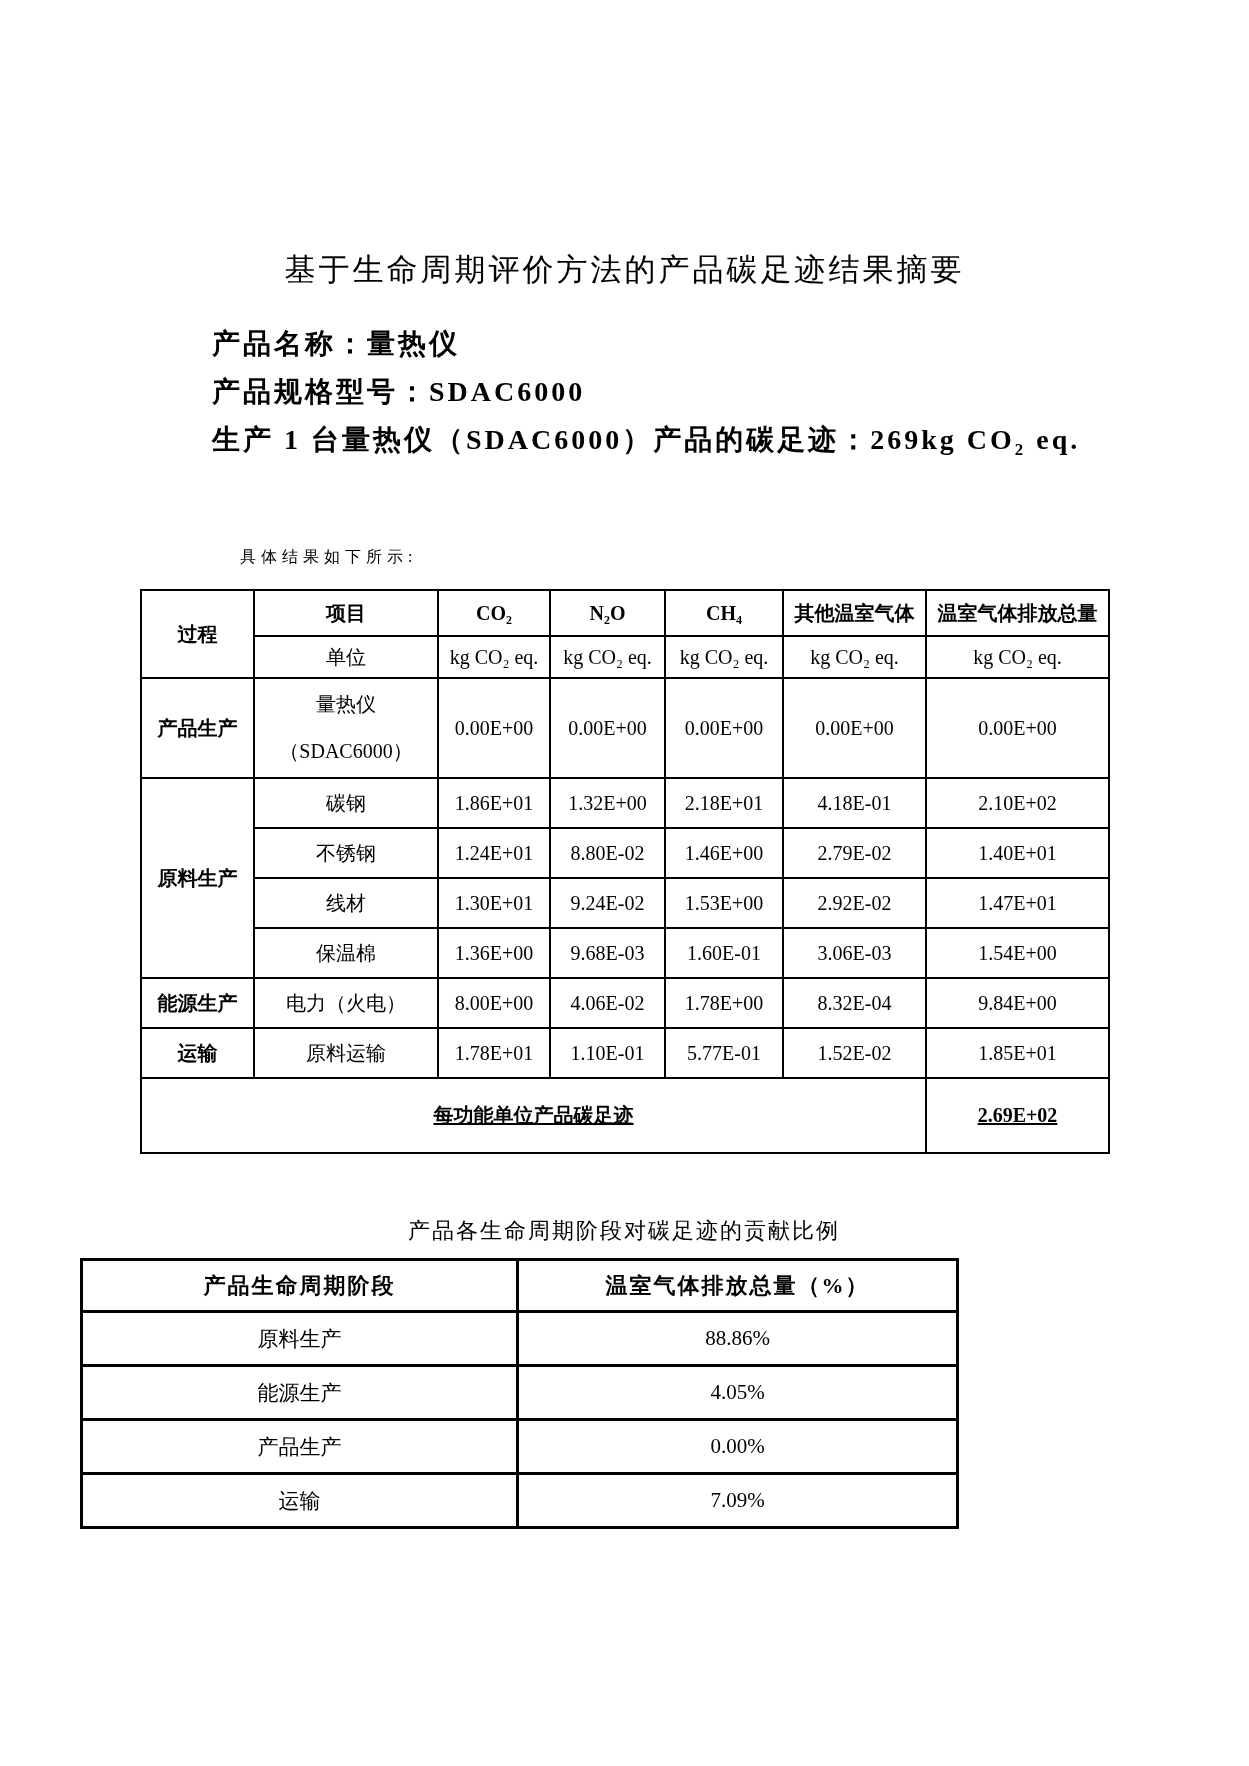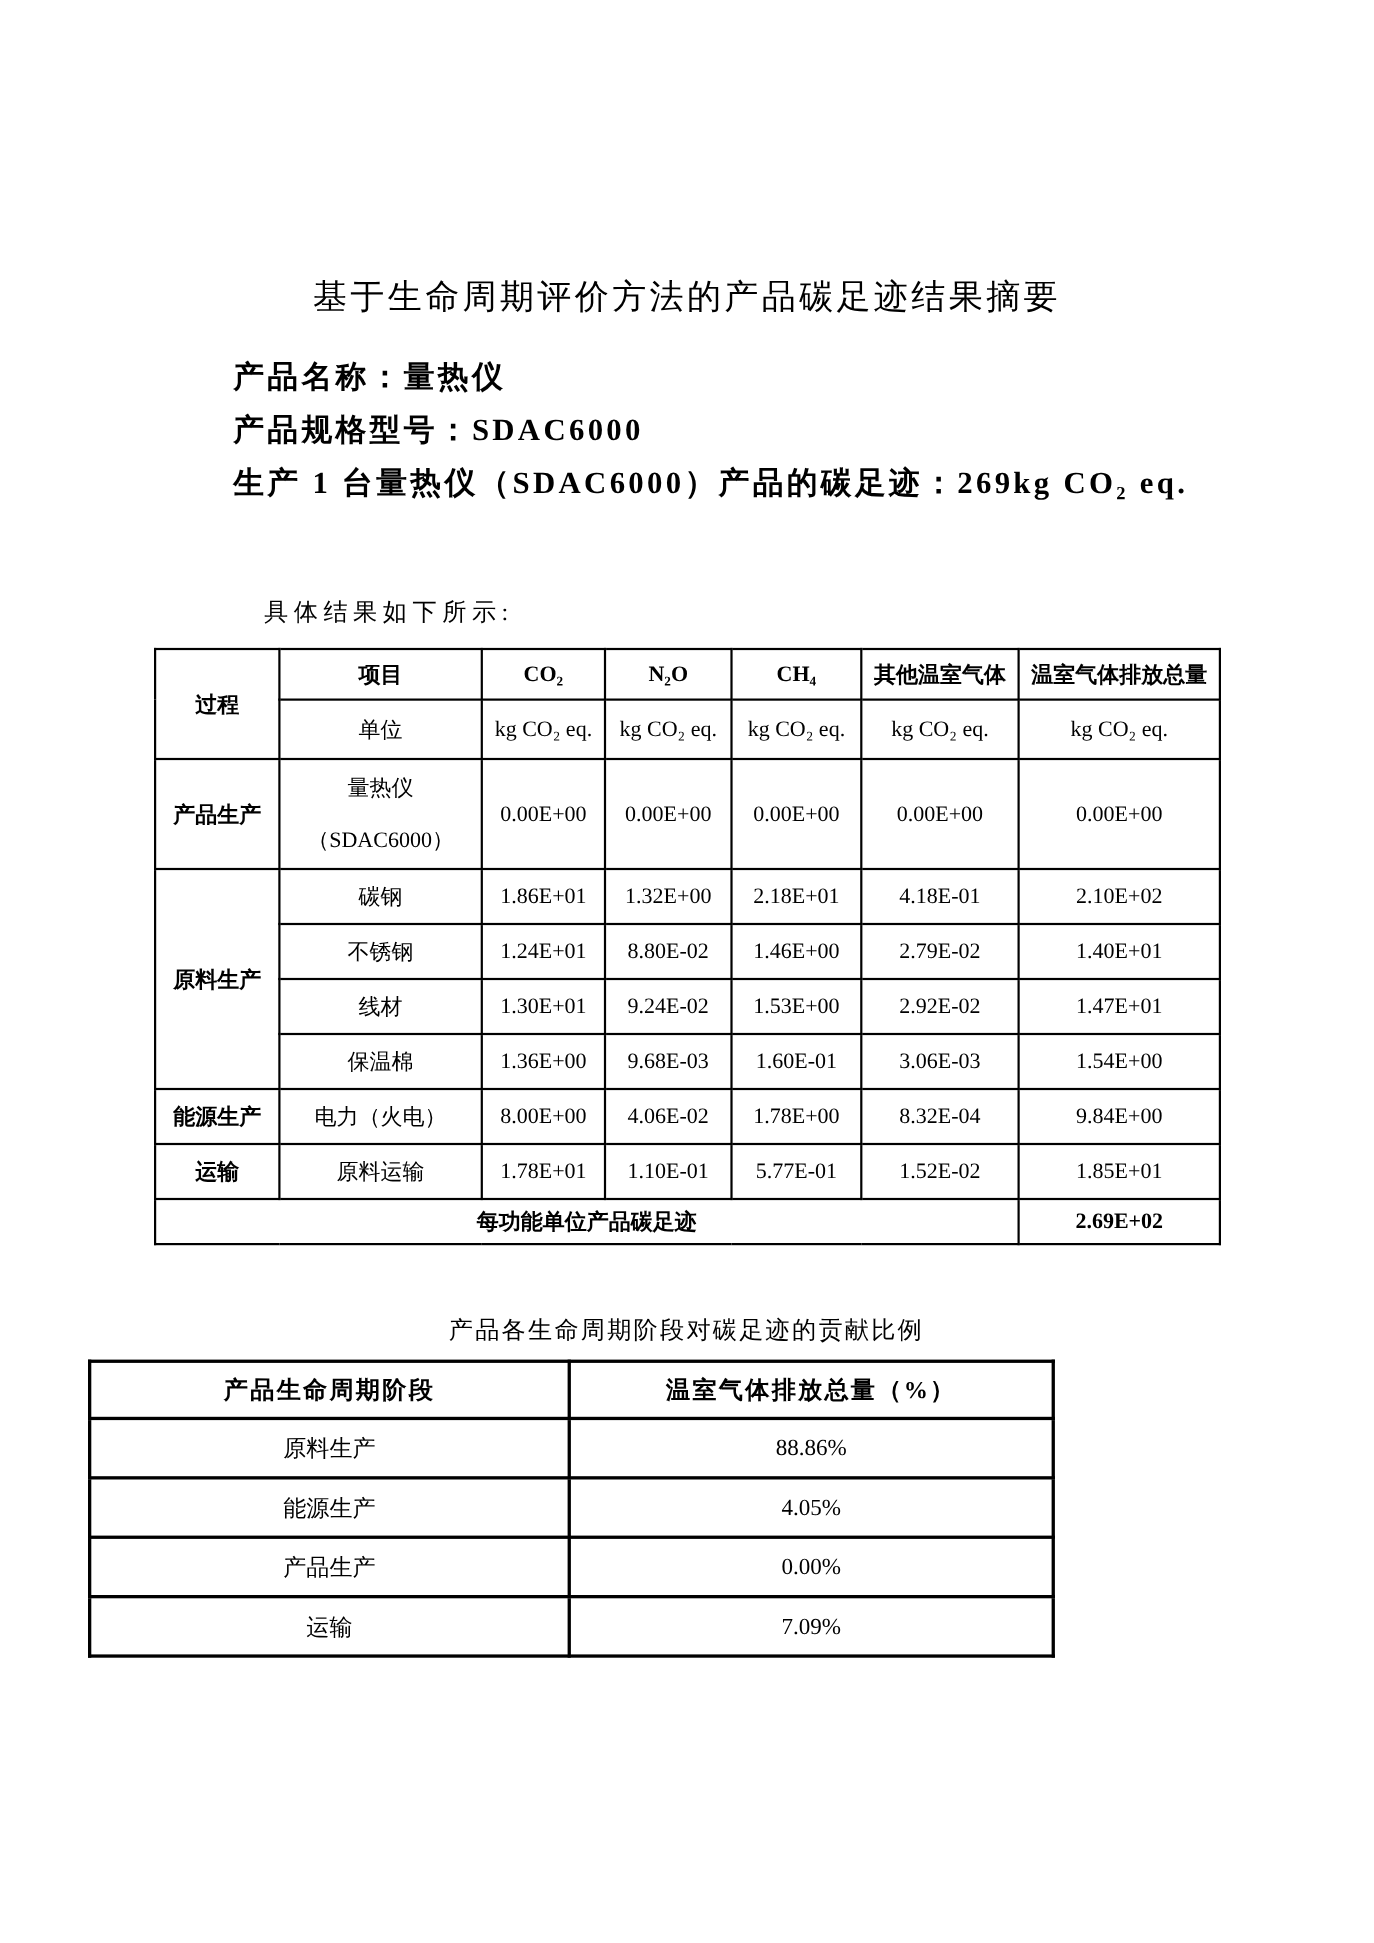--- a/index.html
+++ b/index.html
@@ -26,42 +26,42 @@
   }
   .info-line {
     margin: 0 0 24px 0;
     font-size: 28px;
     font-weight: bold;
     line-height: 24px;
     letter-spacing: 3px;
   }
   .intro-line {
     margin: 92px 0 0 240px;
-    font-size: 22px;
+    font-size: 16px;
     line-height: 26px;
     letter-spacing: 5px;
   }
   table { border-collapse: collapse; table-layout: fixed; }
   .t1 {
     margin: 19px 0 0 140px;
     width: 968px;
   }
   .t1 td {
     border: 2px solid #000;
     text-align: center;
     vertical-align: middle;
     font-size: 20px;
     padding: 0 2px;
     overflow: hidden;
   }
   .rh46 { height: 46px; }
-  .rh54 { height: 54px; padding-left: 48px; }
+  .rh54 { height: 42px; padding-left: 48px; }
   .rh100 { height: 100px; }
   .rh50 { height: 50px; }
-  .rh57 { height: 41px; }
+  .rh57 { height: 75px; text-decoration: underline; }
   .bold { font-weight: bold; }
   .two-line span { display: block; }
   .two-line .l1 { margin-bottom: 20px; }
   .t2-title {
     margin: 64px 0 0 186px;
     width: 876px;
     text-align: center;
     font-size: 22px;
     line-height: 26px;
     letter-spacing: 2px;

